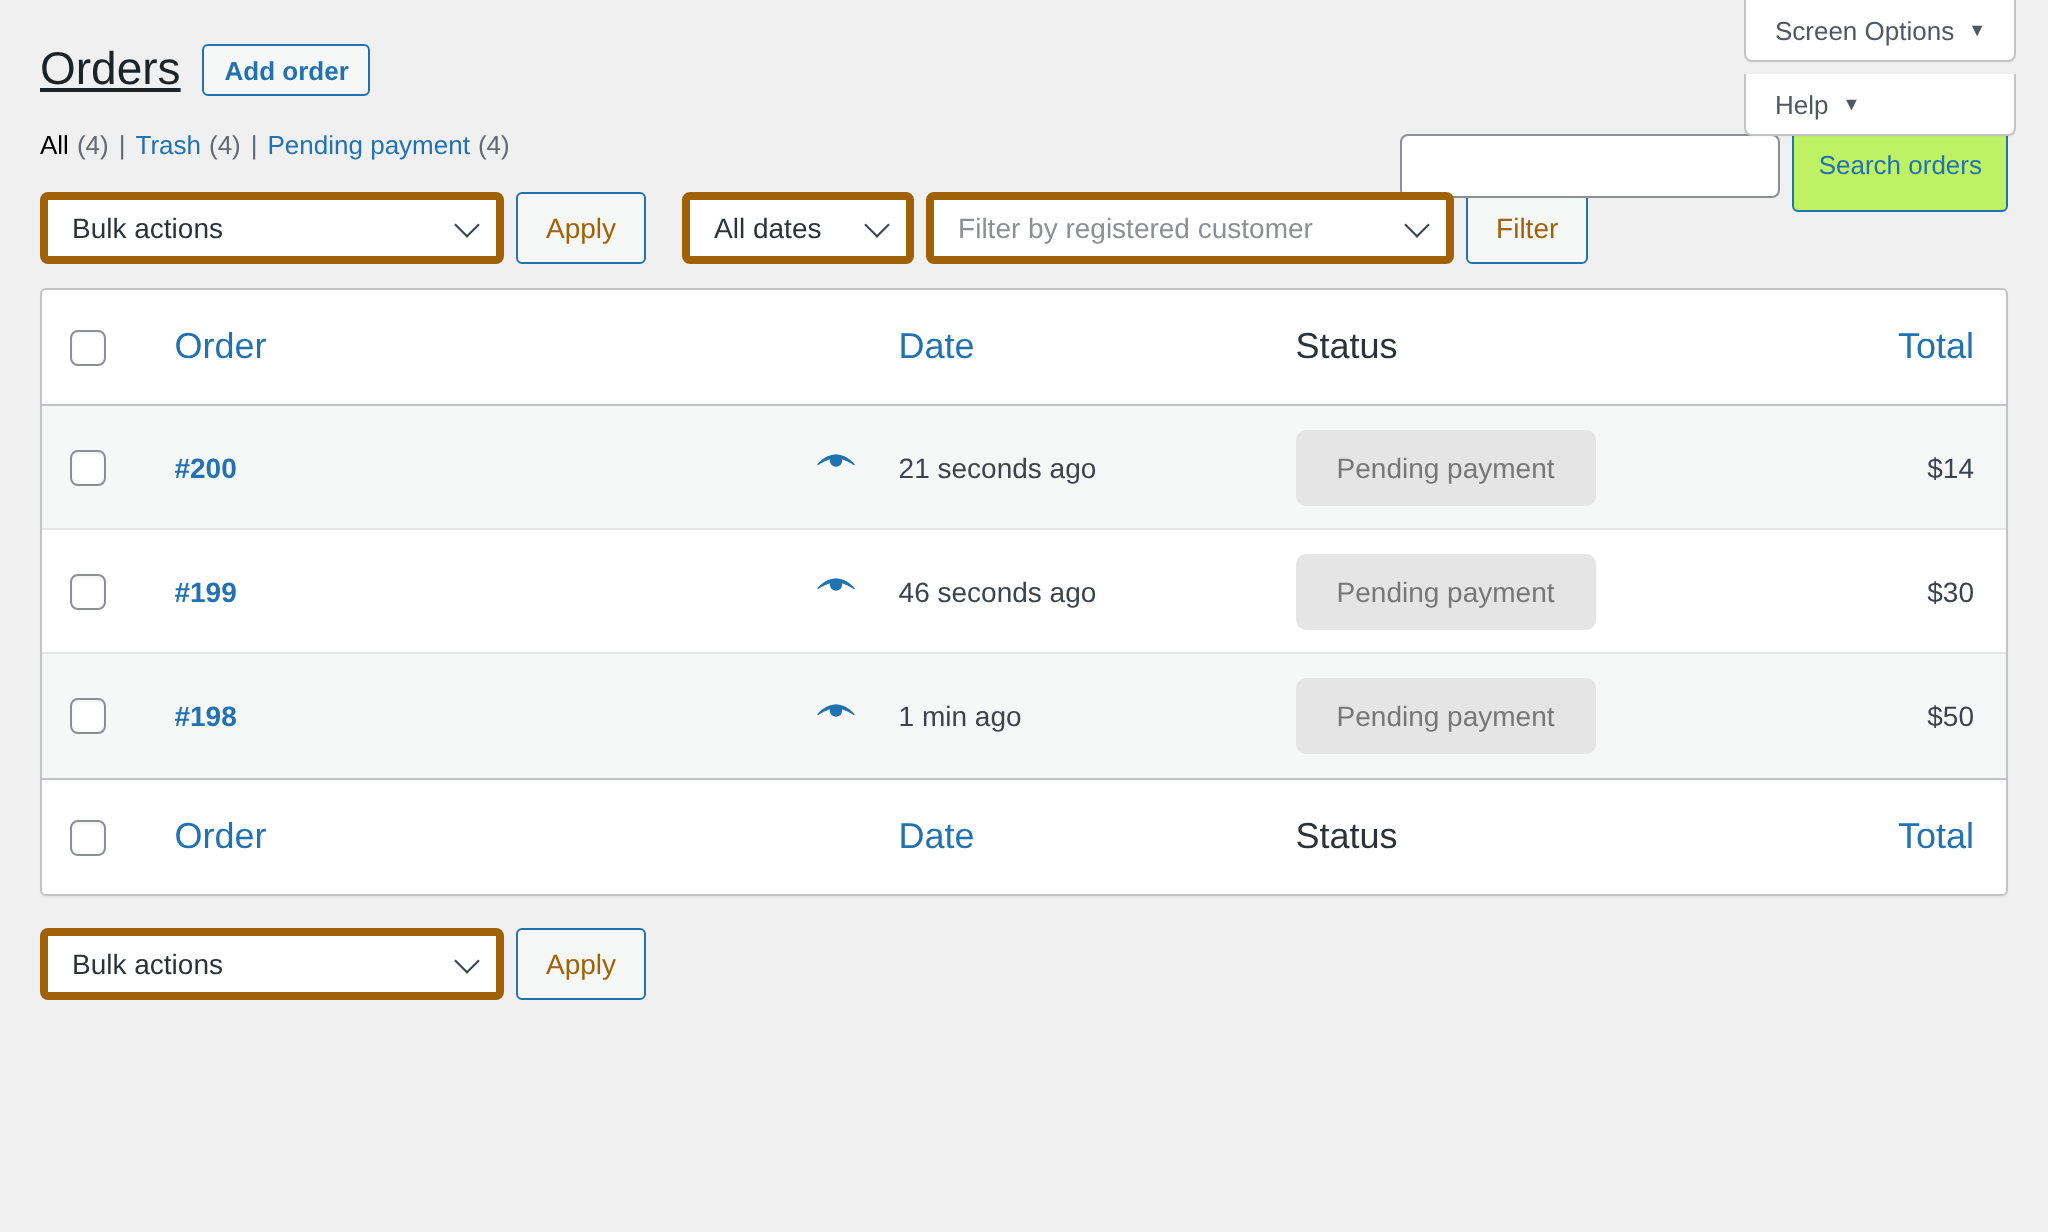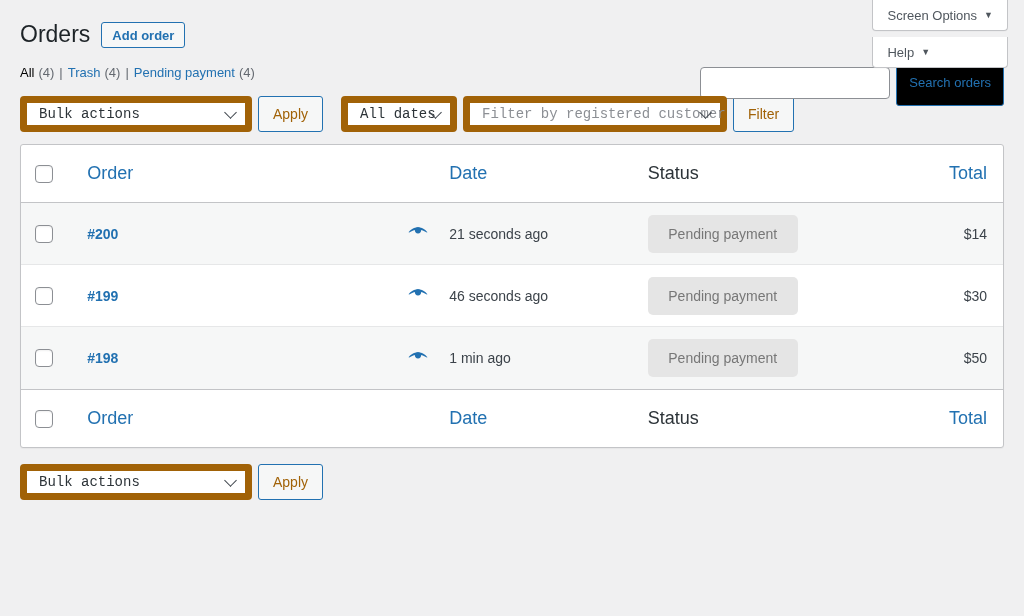--- a/index.html
+++ b/index.html
@@ -64,20 +64,21 @@
     margin-bottom: 4px;
     height: 34px;
   }
   .page-title {
     font-size: 23px;
     font-weight: 400;
     color: #1d2327;
     line-height: 1.3;
     margin: 0;
     padding: 0;
+    text-decoration: underline;
   }
   .page-title-action {
     display: inline-flex;
     align-items: center;
     height: 26px;
     padding: 0 10px;
     border: 1px solid #2271b1;
     border-radius: 3px;
     background: #f6f7f7;
     color: #2271b1;
@@ -124,21 +125,21 @@
     color: #2c3338;
     font-family: "Liberation Sans", sans-serif;
     outline: none;
     box-shadow: 0 0 0 transparent;
   }
   .btn-secondary {
     height: 47px;
     padding: 4px 12px;
     border: 1px solid #2271b1;
     border-radius: 3px;
-    background: #000000;
+    background: #bef264;
     color: #2271b1;
     font-size: 13px;
     font-family: "Liberation Sans", sans-serif;
     cursor: pointer;
     white-space: nowrap;
     display: inline-flex;
     align-items: center;
     justify-content: center;
   }
 
@@ -157,29 +158,28 @@
     align-items: center;
     gap: 6px;
   }
   .alignleft + .alignleft { margin-left: 18px; }
 
   .wp-select {
     position: relative;
     display: inline-flex;
     align-items: center;
     height: 36px;
-    border: 7px solid #a16207;
+    border: 4px solid #a16207;
     border-radius: 4px;
     background: #fff;
     padding: 0 30px 0 12px;
     font-size: 14px;
     color: #2c3338;
     cursor: pointer;
     white-space: nowrap;
-    font-family: Liberation Mono, monospace;
   }
   .wp-select.placeholder { color: #8c8f94; }
   .wp-select .chev {
     position: absolute;
     right: 10px;
     top: 50%;
     width: 9px;
     height: 9px;
     margin-top: -6px;
     border-right: 1.6px solid #3c434a;

